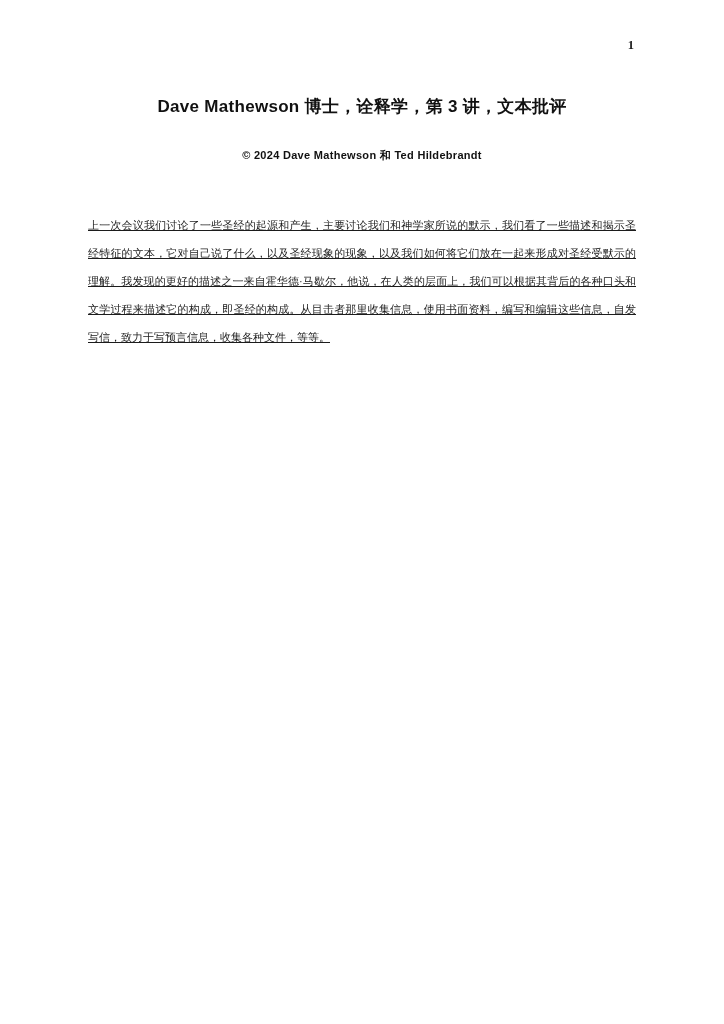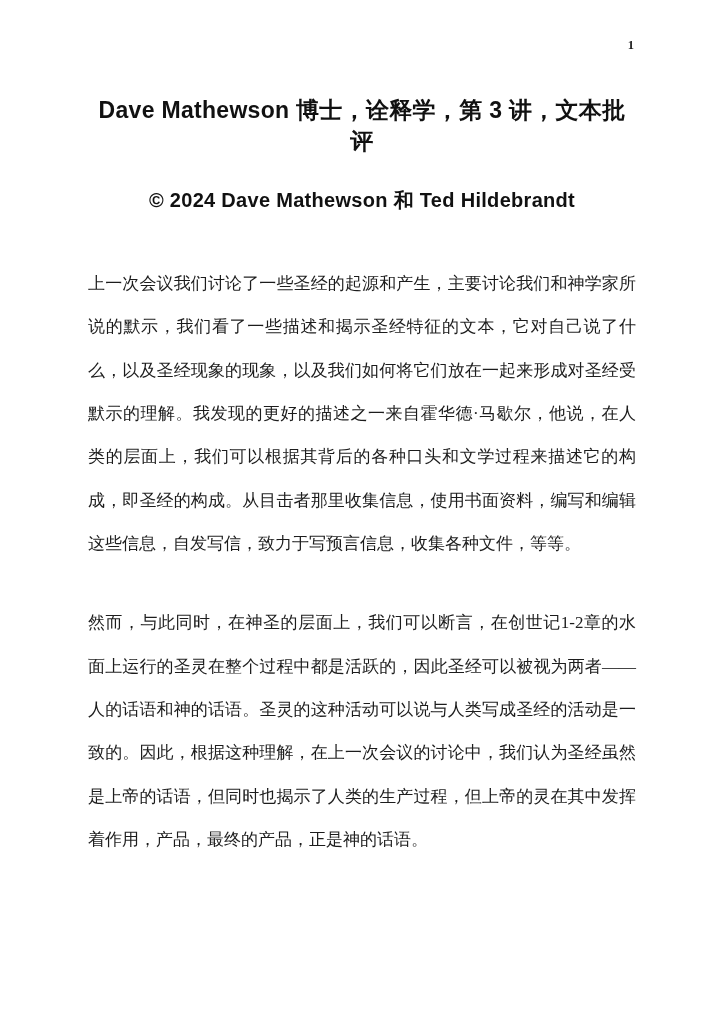--- a/index.html
+++ b/index.html
@@ -30,33 +30,34 @@
 
   .title-block {
     margin-top: 42px;
     text-align: center;
     font-family: "Liberation Sans", "DejaVu Sans", sans-serif;
     font-weight: bold;
     color: #111111;
   }
 
   .title-line1 {
-    font-size: 23px;
+    font-size: 17px;
     letter-spacing: 0.3px;
   }
 
   .title-line2 {
-    font-size: 20px;
+    font-size: 11px;
     margin-top: 30px;
     letter-spacing: 0.3px;
   }
 
   .body-text {
     margin-top: 48px;
-    font-size: 17px;
+    font-size: 11px;
+    text-decoration: underline;
   }
 
   p.para {
     line-height: 2.55;
     text-align: justify;
     text-justify: inter-ideograph;
     margin: 0 0 36px 0;
     word-break: break-all;
   }
 
@@ -71,16 +72,15 @@
 
   <div class="page-number">1</div>
 
   <div class="title-block">
     <div class="title-line1">Dave Mathewson 博士，诠释学，第 3 讲，文本批评</div>
     <div class="title-line2">© 2024 Dave Mathewson 和 Ted Hildebrandt</div>
   </div>
 
   <div class="body-text">
     <p class="para">上一次会议我们讨论了一些圣经的起源和产生，主要讨论我们和神学家所说的默示，我们看了一些描述和揭示圣经特征的文本，它对自己说了什么，以及圣经现象的现象，以及我们如何将它们放在一起来形成对圣经受默示的理解。我发现的更好的描述之一来自霍华德·马歇尔，他说，在人类的层面上，我们可以根据其背后的各种口头和文学过程来描述它的构成，即圣经的构成。从目击者那里收集信息，使用书面资料，编写和编辑这些信息，自发写信，致力于写预言信息，收集各种文件，等等。</p>
-    <p class="para">然而，与此同时，在神圣的层面上，我们可以断言，在创世记1-2章的水面上运行的圣灵在整个过程中都是活跃的，因此圣经可以被视为两者——人的话语和神的话语。圣灵的这种活动可以说与人类写成圣经的活动是一致的。因此，根据这种理解，在上一次会议的讨论中，我们认为圣经虽然是上帝的话语，但同时也揭示了人类的生产过程，但上帝的灵在其中发挥着作用，产品，最终的产品，正是神的话语。</p>
   </div>
 
 </div>
 
 </body></html>

